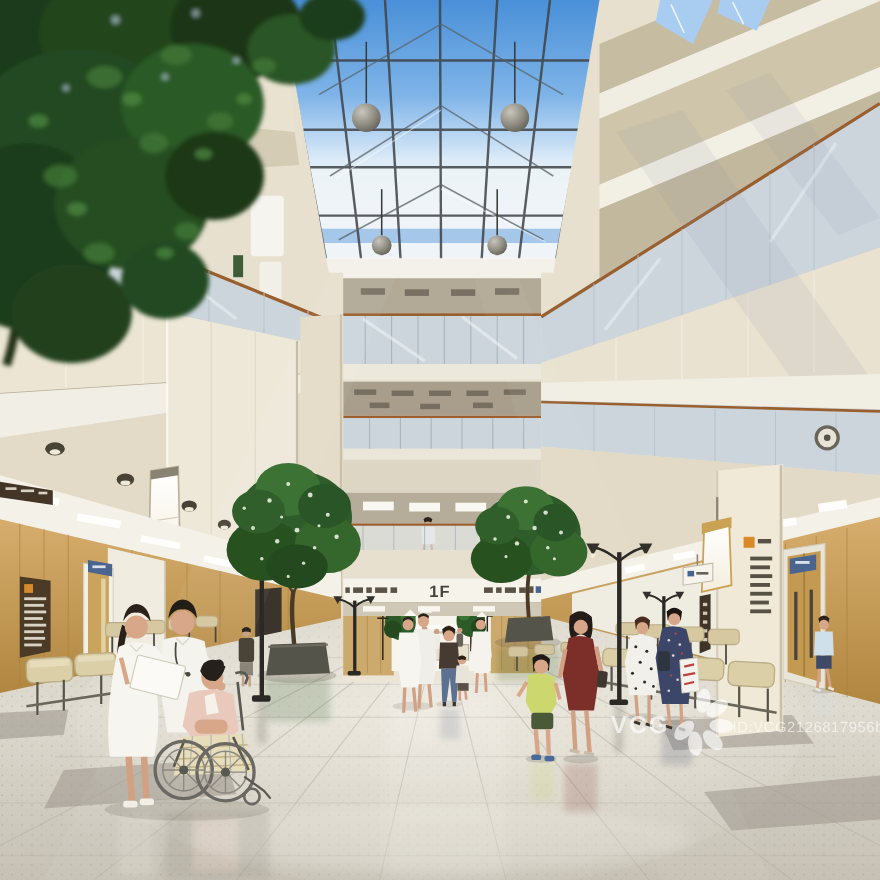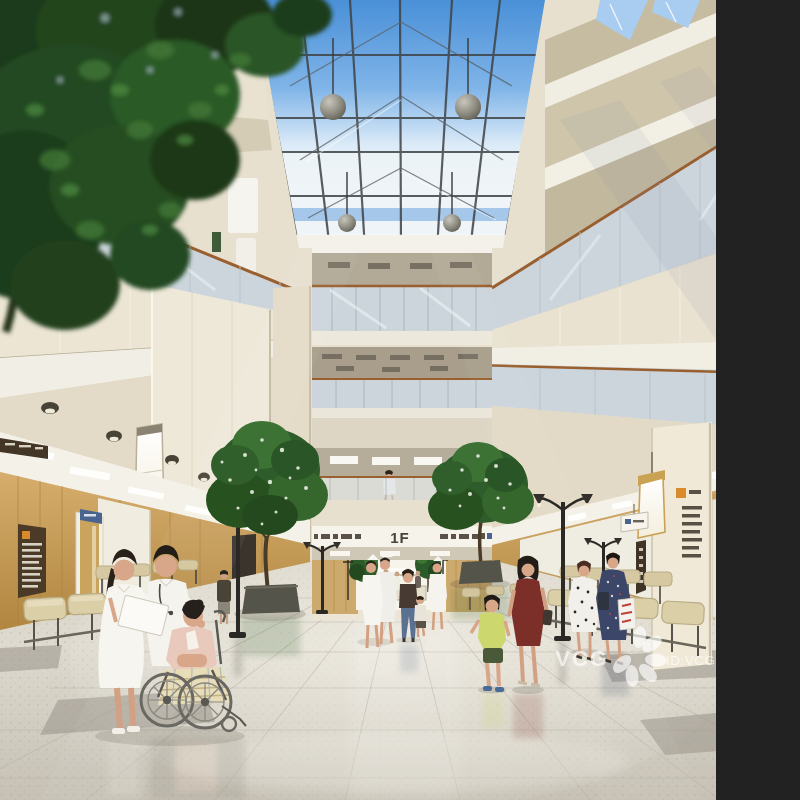--- a/index.html
+++ b/index.html
@@ -1,16 +1,16 @@
 <!DOCTYPE html>
 <html style="--sky_top: #4a90d8; --sky_mid: #7fb4e8; --sky_pale: #dcebf8; --diffuse: #eff4f8; --facade: #e7e0cf; --facade_shade: #cdc4ac; --trim: #f2efe6; --glass: #ccd5dc; --handrail: #9a5f2e; --wood: #caa160; --floor: #dedacf; --floor_edge: #c6c1b4; --bench: #d8cba2; --foliage_dark: #1f4220; --foliage_light: #4f8c41; --accent_orange: #d98a2a; --sign_blue: #4a6490; --watermark_white: #ffffff;"><head>
 <meta charset="utf-8">
 <style>
   html,body{margin:0;padding:0;background:#222;}
-  .stage{position:relative;width:716px;height:800px;overflow:hidden;background:#e7e1d2;
+  .stage{position:relative;width:800px;height:800px;overflow:hidden;background:#e7e1d2;
          font-family:"Liberation Sans",sans-serif;}
   svg{display:block}
   svg text{font-family:"Liberation Sans",sans-serif;}
   .wm-text{font-weight:bold;letter-spacing:2px;}
 </style>
 </head>
 <body>
 
 <div class="stage">
 <svg width="800" height="800" viewBox="0 0 800 800">

